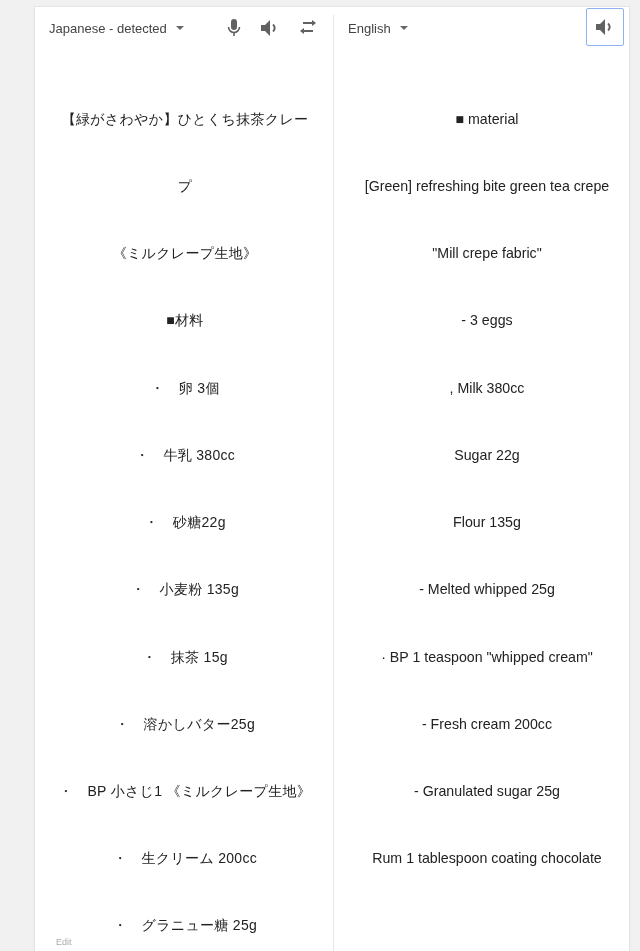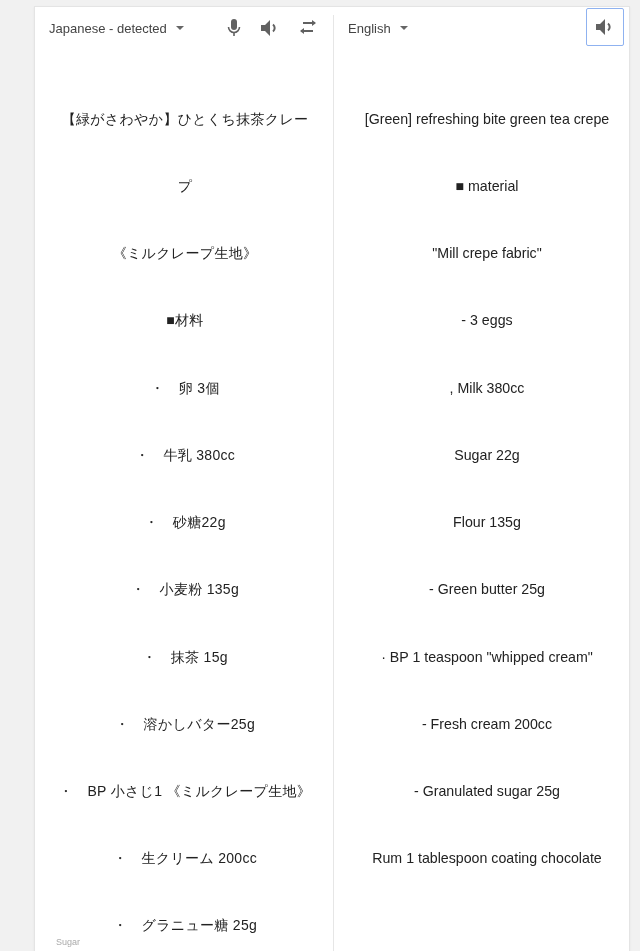--- a/index.html
+++ b/index.html
@@ -144,31 +144,31 @@
     
     
     
     
     
     
     
     
     
   </div>
-  <div class="edit">Sugar</div>
+  <div class="edit">Edit</div>
 
   <div class="content tgt">
+    <span class="line">■ material</span>
     <span class="line">[Green] refreshing bite green tea crepe</span>
-    <span class="line">■ material</span>
     <span class="line">"Mill crepe fabric"</span>
     <span class="line">- 3 eggs</span>
     <span class="line">, Milk 380cc</span>
     <span class="line">Sugar 22g</span>
     <span class="line">Flour 135g</span>
-    <span class="line">- Green butter 25g</span>
+    <span class="line">- Melted whipped 25g</span>
     <span class="line">· BP 1 teaspoon "whipped cream"</span>
     <span class="line">- Fresh cream 200cc</span>
     <span class="line">- Granulated sugar 25g</span>
     <span class="line">Rum 1 tablespoon coating chocolate</span>
     
     
     
     
     
     

